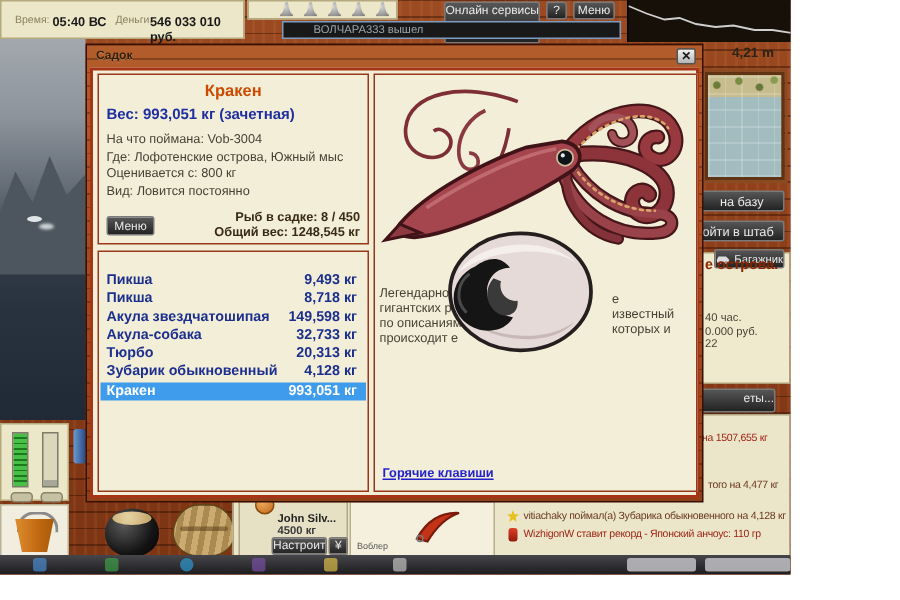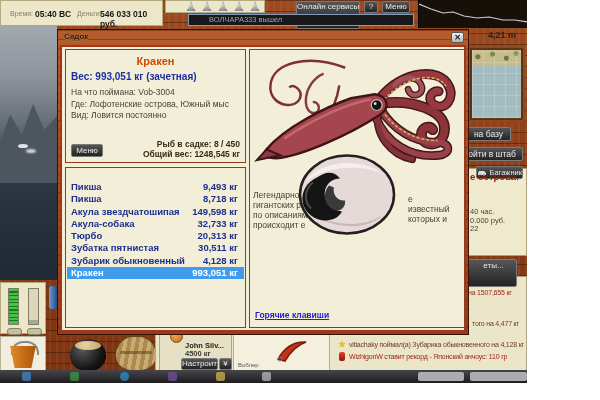--- a/index.html
+++ b/index.html
@@ -91,31 +91,31 @@
   #map{position:absolute;left:470px;top:48px;width:53px;height:72px;z-index:2;
     border:2px solid #5f3313;box-shadow:0 0 0 2px #8a4a22;box-sizing:border-box;
     background:
       radial-gradient(circle at 12% 10%,#6b7c3a 2px,transparent 3px),
       radial-gradient(circle at 42% 6%,#7a8c42 2px,transparent 3px),
       radial-gradient(circle at 70% 12%,#66783a 2px,transparent 3px),
       radial-gradient(circle at 90% 5%,#8a9a50 2px,transparent 3px),
       repeating-linear-gradient(0deg,rgba(255,255,255,.18) 0 1px,transparent 1px 11px),
       repeating-linear-gradient(90deg,rgba(255,255,255,.18) 0 1px,transparent 1px 11px),
       linear-gradient(180deg,#c6bc8e 0 15px,#a2bcc0 15px);}
-  #btn-base{position:absolute;left:466px;top:127px;width:45px;height:14px;z-index:2;font-size:8.5px;line-height:12px;}
+  #btn-base{position:absolute;left:466px;top:127px;width:57px;height:14px;z-index:2;font-size:8.5px;line-height:12px;}
   #btn-hq{position:absolute;left:455px;top:147px;width:68px;height:14px;z-index:2;font-size:8.5px;line-height:12px;}
   #btn-trunk{position:absolute;left:476px;top:166px;width:47px;height:13px;z-index:2;font-size:7.5px;line-height:11px;
     display:flex;align-items:center;justify-content:space-between;gap:2px;}
   #loc-panel{position:absolute;left:462px;top:168px;width:65px;height:88px;background:#efeacd;
     border:1px solid #b09f76;box-sizing:border-box;z-index:1;}
   #loc-frag{position:absolute;left:470px;top:171px;font-size:9.5px;font-weight:bold;color:#8b2500;z-index:2;white-space:nowrap;}
   #link-frag{position:absolute;left:448px;top:199px;font-size:8px;color:#2222cc;text-decoration:underline;z-index:2;}
   #loc-lines{position:absolute;left:470px;top:208px;font-size:7.5px;color:#4a4036;line-height:8.5px;z-index:2;white-space:nowrap;}
-  #btn-tickets{position:absolute;left:466px;top:259px;width:51px;height:28px;z-index:2;font-size:8px;line-height:11px;
-    text-align:center;padding-left:4px;}
+  #btn-tickets{position:absolute;left:466px;top:259px;width:51px;height:16px;z-index:2;font-size:8px;line-height:11px;
+    text-align:right;padding-left:4px;}
   #rec-frag{position:absolute;left:468px;top:289px;z-index:3;}
   #catch-frag{position:absolute;left:472px;top:320px;z-index:3;}
   #chatrow1{left:349px;top:341px;z-index:3;}
   #chatrow2{left:349px;top:353px;z-index:3;}
   
   #taskbar{position:absolute;left:0;top:370px;width:527px;height:13px;z-index:20;
     background:linear-gradient(#46464a,#1d1d20);}
   .tb-ic{position:absolute;top:2px;width:9px;height:9px;border-radius:2px;opacity:.65;}
   .tb-rect{position:absolute;top:2px;height:9px;border-radius:2px;background:#b9b9be;opacity:.9;}
   
@@ -248,20 +248,21 @@
       <div id="dlg-title">Садок</div>
       <div id="dlg-close">✕</div>
       <div id="dlg-content">
 
         <div id="info-sub" class="sub-panel">
           <div id="fish-title">Кракен</div>
           <div id="weight-line">Вес: 993,051 кг (зачетная)</div>
           <div id="detail-lines">
             <div>На что поймана: Vob-3004</div>
             <div>Где: Лофотенские острова, Южный мыс</div>
+            <div>Оценивается с: 800 кг</div>
             <div>Вид: Ловится постоянно</div>
           </div>
           <div id="btn-menu-dlg" class="dk-btn">Меню</div>
           <div id="keepnet-summary">
             <div>Рыб в садке: 8 / 450</div>
             <div>Общий вес: 1248,545 кг</div>
           </div>
         </div>
 
         <div id="list-sub" class="sub-panel">
@@ -278,24 +279,20 @@
               <span>Акула звездчатошипая</span>
               <span>149,598 кг</span>
               </div>
             <div class="fish-row">
               <span>Акула-собака</span>
               <span>32,733 кг</span>
               </div>
             <div class="fish-row">
               <span>Тюрбо</span>
               <span>20,313 кг</span>
-              </div>
-            <div class="fish-row">
-              <span>Зубатка пятнистая</span>
-              <span>30,511 кг</span>
               </div>
             <div class="fish-row">
               <span>Зубарик обыкновенный</span>
               <span>4,128 кг</span>
               </div>
             <div class="fish-row sel">
               <span>Кракен</span>
               <span>993,051 кг</span>
               </div>
           </div>

